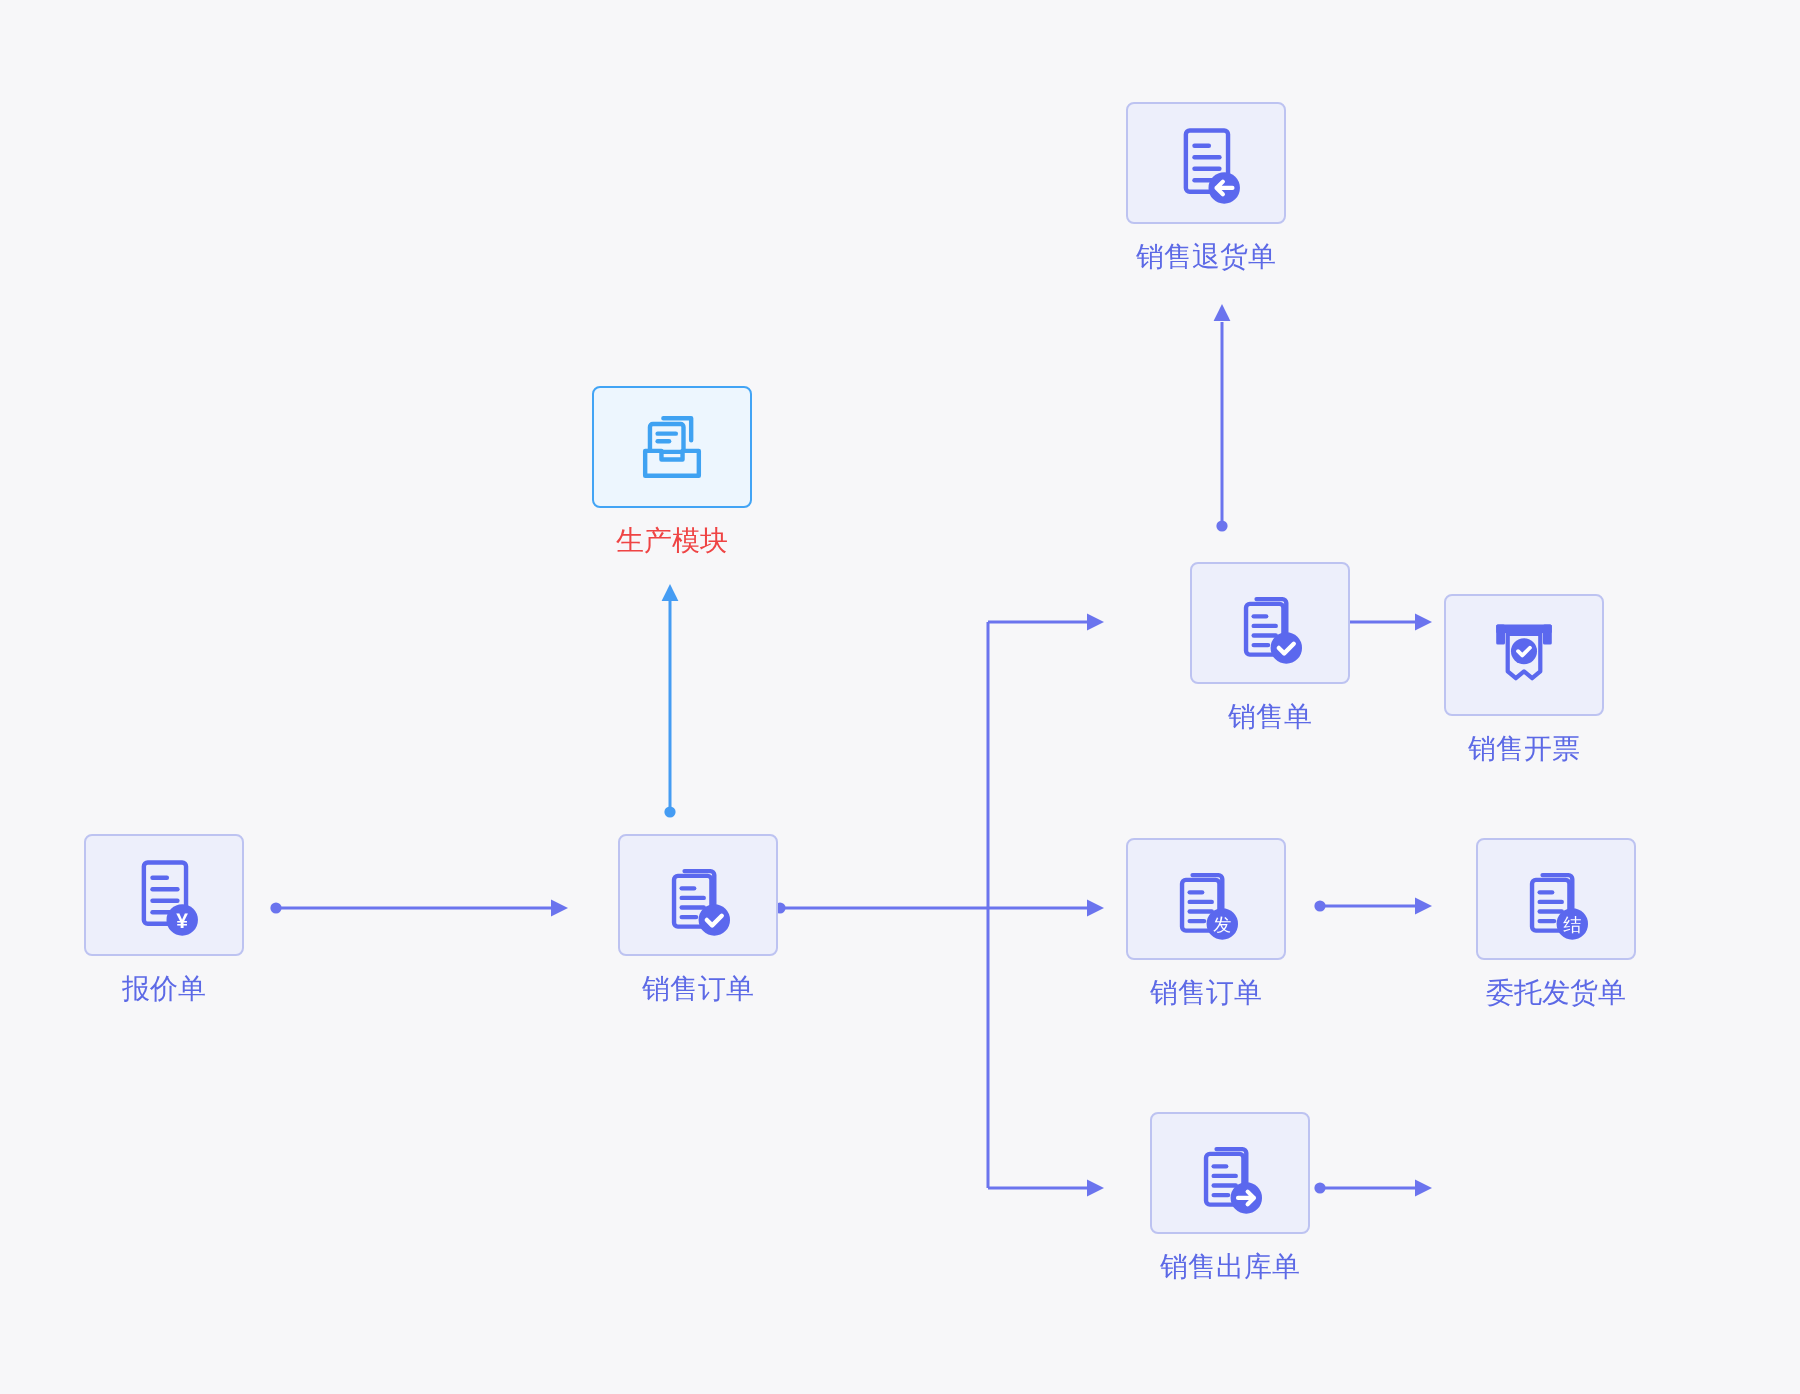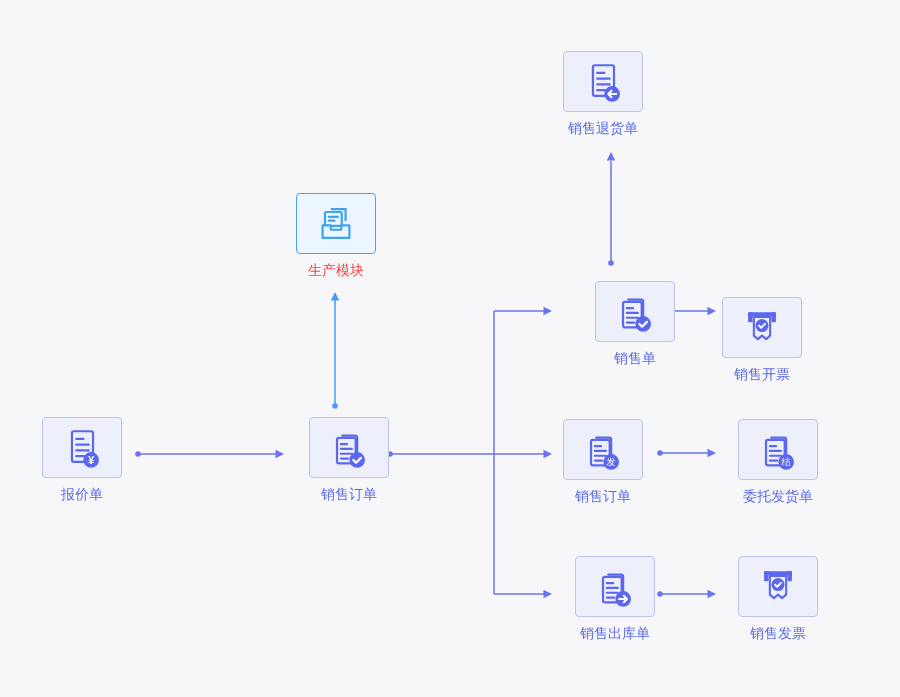--- a/index.html
+++ b/index.html
@@ -225,29 +225,14 @@
             <path d="M15.5,30 h11.5"></path>
             <path d="M15.5,35 h7.5"></path>
         </g>
         <circle cx="32.5" cy="36.5" r="8.2" fill="#5b68ee"></circle>
         <path d="M28.2,36.5 h8.3 M33.2,33.2 l3.3,3.3 l-3.3,3.3" fill="none" stroke="#ffffff" stroke-width="2.2" stroke-linecap="round" stroke-linejoin="round"></path>
       </svg>
     </div>
     <div class="label">销售出库单</div>
   </div>
 
-  <div class="node purple" style="left:738px;top:556px;">
-    <div class="card">
-      <svg class="icon" width="46" height="46" viewBox="0 0 48 48">
-        <g fill="#5b68ee">
-          <rect x="9.5" y="7.5" width="29" height="4.6" rx="0.8"></rect>
-          <rect x="9.5" y="7.5" width="4.6" height="10.5" rx="0.8"></rect>
-          <rect x="33.9" y="7.5" width="4.6" height="10.5" rx="0.8"></rect>
-        </g>
-        <path d="M15.5,12.5 h17 v19.5 l-4.25,3.6 l-4.25,-3.6 l-4.25,3.6 l-4.25,-3.6 z" fill="none" stroke="#5b68ee" stroke-width="2.2" stroke-linecap="round" stroke-linejoin="round"></path>
-        <circle cx="24" cy="21.5" r="6.8" fill="#5b68ee"></circle>
-        <path d="M20.9,21.5 l2.2,2.2 l4,-4" fill="none" stroke="#ffffff" stroke-width="2" stroke-linecap="round" stroke-linejoin="round"></path>
-      </svg>
-    </div>
-    <div class="label">销售发票</div>
-  </div>
 
 </div>
 
 </body></html>

